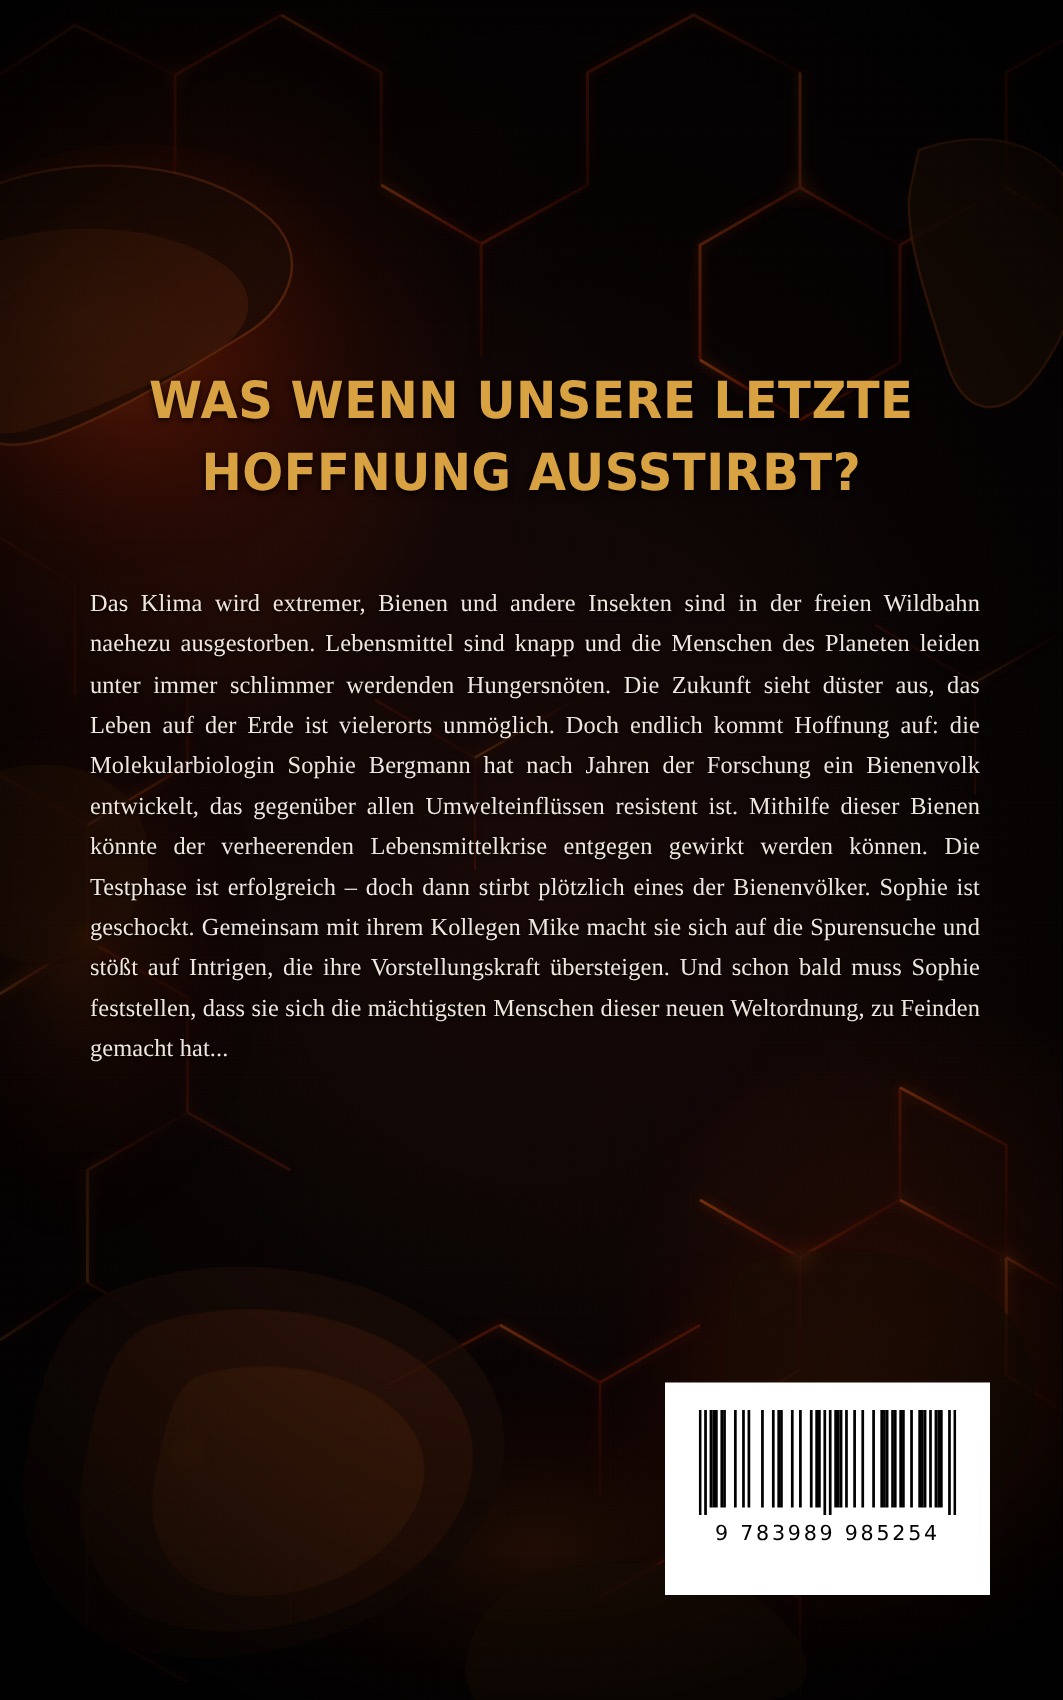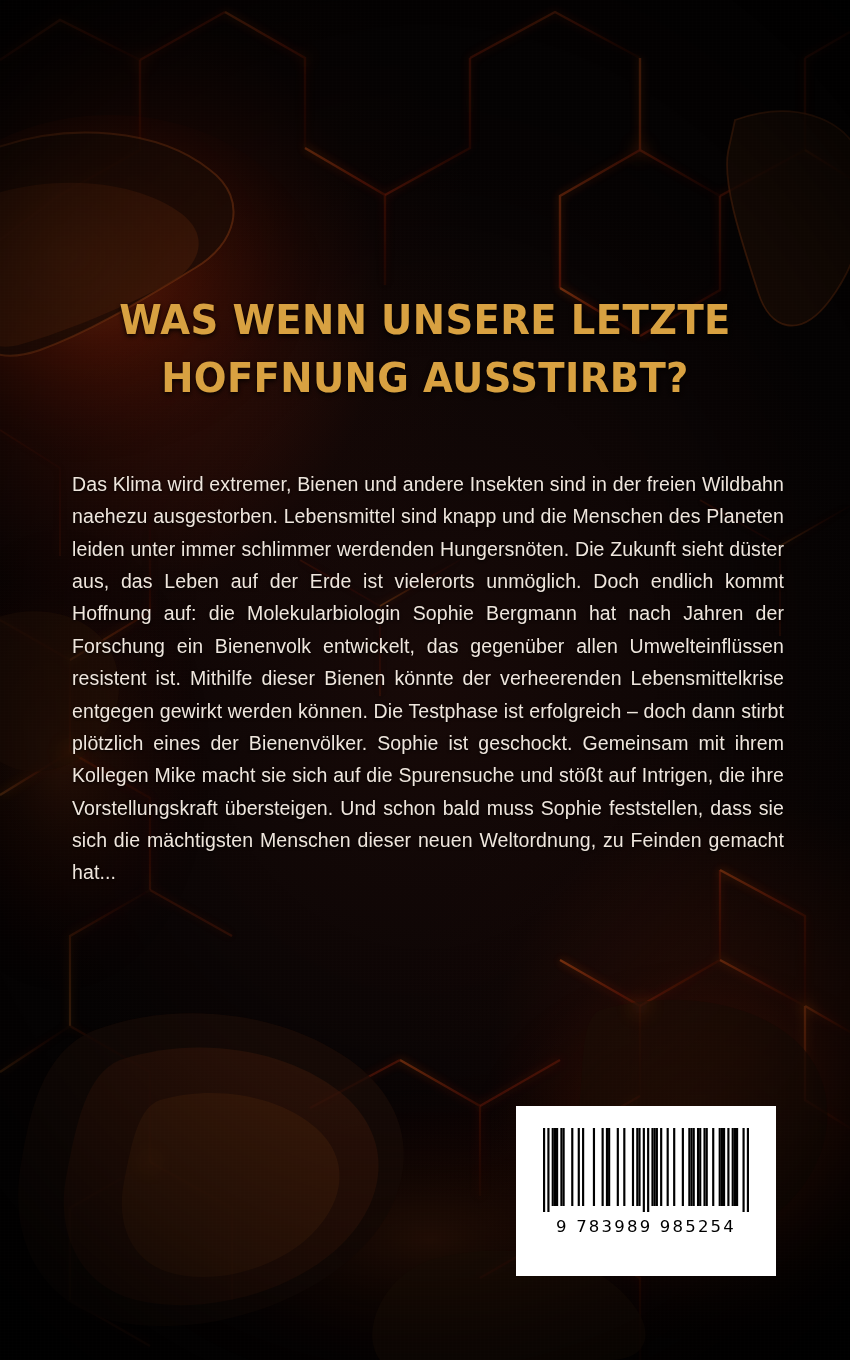--- a/index.html
+++ b/index.html
@@ -78,32 +78,32 @@
   }
   .headline .l1 { display: block; }
   .headline .l2 { display: block; }
 
   .blurb {
     position: absolute;
     left: 72px;
     width: 712px;
     top: 452px;
     color: #efe6dd;
-    font-family: Liberation Sans, sans-serif;
+    font-family: Liberation Serif, serif;
     font-size: 19.5px;
     line-height: 1.66;
     text-align: justify;
     text-shadow: 0 1px 3px rgba(0,0,0,0.9);
     letter-spacing: 0.1px;
   }
 
   
   .barcode-box {
     position: absolute;
-    left: 516px;
+    left: 532px;
     top: 1090px;
     width: 260px;
     height: 170px;
     background: #ffffff;
     display: flex;
     flex-direction: column;
     align-items: center;
     justify-content: flex-start;
     padding-top: 22px;
     box-sizing: border-box;

